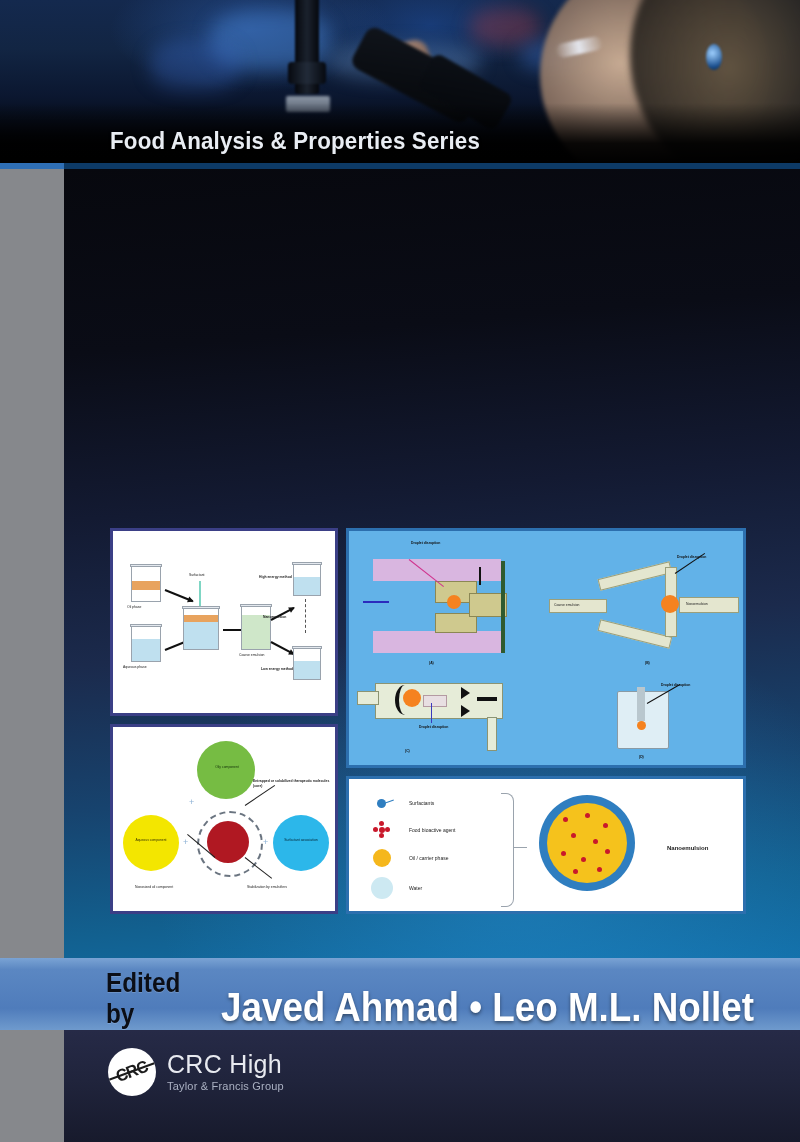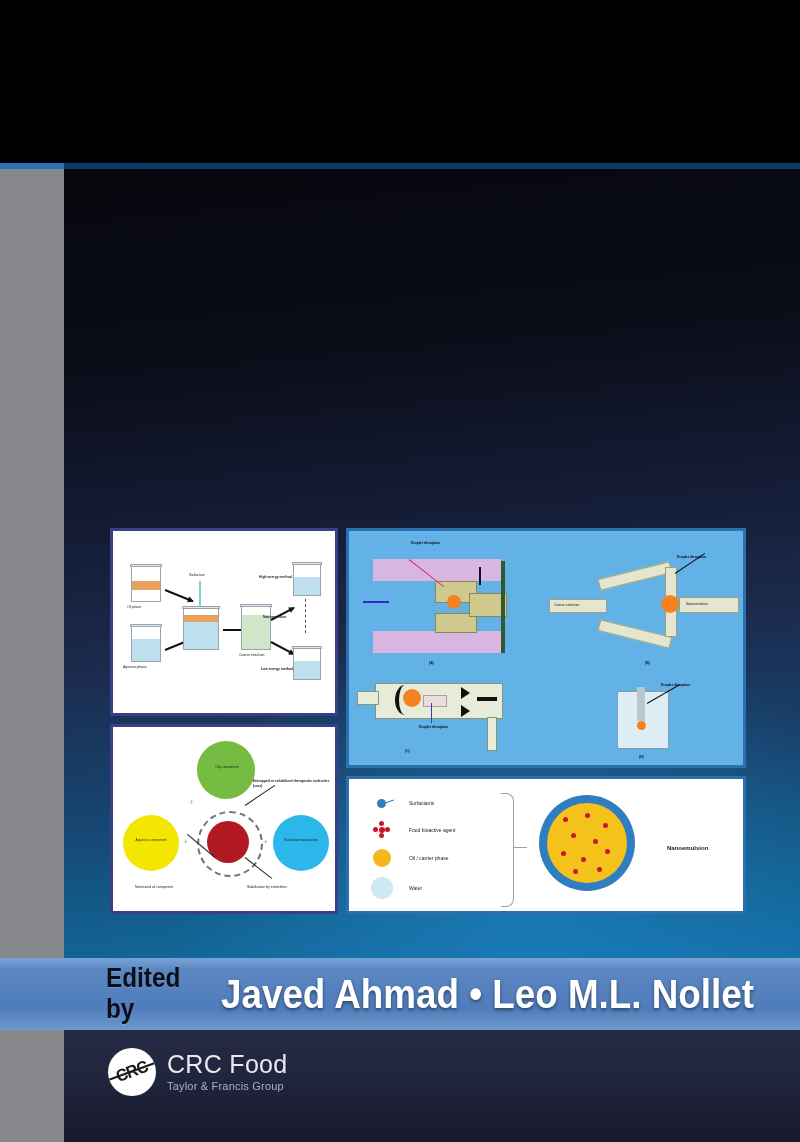--- a/index.html
+++ b/index.html
@@ -119,21 +119,21 @@
   .fill-aq{position:absolute;left:0;right:0;bottom:0;background:#bfe0ef;}
   .arr{position:absolute;background:#111;height:2px;transform-origin:left center;}
   .arr:after{content:"";position:absolute;right:-1px;top:-2.5px;border-left:6px solid #111;
     border-top:3.5px solid transparent;border-bottom:3.5px solid transparent;}
   .circ{position:absolute;border-radius:50%;}
 
   
   .authband{
     position:absolute;left:0;top:958px;width:800px;height:72px;
     background:linear-gradient(180deg,#7aa3d4 0%,#5b87c2 16%,#4f7cbb 70%,#6f9acd 100%);
-    z-index:9;display:flex;align-items:center;
+    z-index:9;display:flex;align-items:flex-end;
   }
   .edited{margin-left:106px;font-size:27px;font-weight:bold;color:#0b0e16;
     transform:scaleX(.9);transform-origin:left center;text-shadow:0 1px 0 rgba(255,255,255,.15);}
   .authors{margin-left:14px;font-size:40px;font-weight:bold;color:#fff;
     transform:scaleX(.92);transform-origin:left center;
     text-shadow:0 2px 4px rgba(0,0,0,.45);white-space:nowrap;}
 
   
   .footer{
     position:absolute;left:64px;top:1030px;width:736px;height:112px;
@@ -147,20 +147,39 @@
   .crc-badge:before{content:"";position:absolute;left:-4px;top:22px;width:58px;height:2px;
     background:#1c1c1c;transform:rotate(-20deg);}
   .crc-txt-main{font-size:25px;color:#e8eaf0;font-weight:normal;letter-spacing:.3px;line-height:1;}
   .crc-txt-sub{font-size:11px;color:#aab0c2;margin-top:4px;letter-spacing:.2px;line-height:1;}
 </style>
 </head>
 <body>
 
 <div class="cover">
 
+  <div class="photo">
+    <div class="blurblob b1"></div>
+    <div class="blurblob b2"></div>
+    <div class="blurblob b3"></div>
+    <div class="blurblob b4"></div>
+    <div class="blurblob b5"></div>
+    <div class="scope-col"></div>
+    <div class="scope-ring"></div>
+    <div class="scope-stage"></div>
+    <div class="hand"></div>
+    <div class="eyepiece"></div>
+    <div class="eyepiece2"></div>
+    <div class="face"></div>
+    <div class="hair"></div>
+    <div class="eyeglint"></div>
+    <div class="earring"></div>
+    <div class="photo-fade"></div>
+    <div class="series">Food Analysis &amp; Properties Series</div>
+  </div>
 
   <div class="body-bg"></div>
   <div class="body-bg2"></div>
   <div class="topline"></div>
   <div class="spine-topline"></div>
   <div class="spine"></div>
 
 
   <div class="figs">
 
@@ -325,19 +344,19 @@
     <div class="edited">Edited by</div>
     <div class="authors">Javed Ahmad • Leo M.L. Nollet</div>
   </div>
 
   <div class="footer">
     <div class="crc">
       <div class="crc-badge">
         <span>CRC</span>
       </div>
       <div>
-        <div class="crc-txt-main">CRC Food</div>
+        <div class="crc-txt-main">CRC High</div>
         <div class="crc-txt-sub">Taylor &amp; Francis Group</div>
       </div>
     </div>
   </div>
 
 </div>
 
 </body></html>

